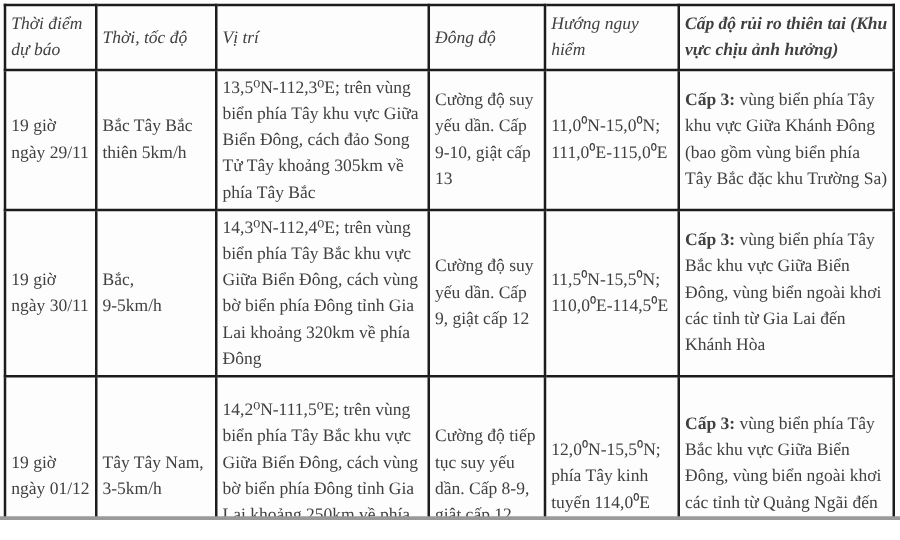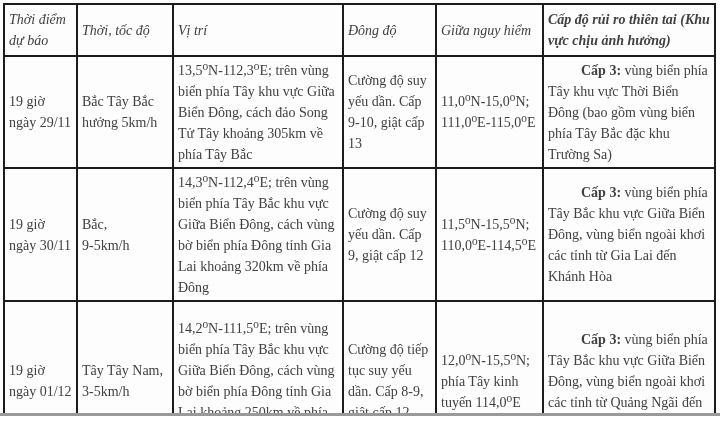--- a/index.html
+++ b/index.html
@@ -34,23 +34,23 @@
   tr.r0 { height: 112px; }
   tr.r1 { height: 133px; }
   tr.r2 { height: 160px; }
   th {
     font-style: italic;
     font-weight: normal;
     vertical-align: middle;
     text-align: justify;
   }
   th.risk-h { font-weight: bold; }
-  .pre  { white-space: pre-line; }
+  .pre  { white-space: pre-line; font-family: Liberation Serif, serif; }
   .just { text-align: justify; }
-  .bold { font-weight: bold; margin-left: 33px; }
+  .bold { font-weight: bold; }
   .bottom-edge {
     position: absolute;
     left: 0; bottom: 0;
     width: 720px; height: 3px;
     background: #9a9a9a;
   }
 </style>
 </head>
 <body>
 
@@ -63,35 +63,35 @@
       <col style="width:93px">
       <col style="width:107px">
       <col>
     </colgroup>
     <thead>
       <tr>
         <th>Thời điểm dự báo</th>
         <th>Thời, tốc độ</th>
         <th>Vị trí</th>
         <th>Đông độ</th>
-        <th>Giữa nguy hiểm</th>
+        <th>Hướng nguy hiểm</th>
         <th class="risk-h">Cấp độ rủi ro thiên tai (Khu vực chịu ảnh hưởng)</th>
       </tr>
     </thead>
     <tbody>
       <tr class="r0">
         <td class="pre">19 giờ
 ngày 29/11</td>
-        <td class="pre just">Bắc Tây Bắc hưởng 5km/h</td>
+        <td class="pre just">Bắc Tây Bắc thiên 5km/h</td>
         <td class="just">13,5⁰N-112,3⁰E; trên vùng biển phía Tây khu vực Giữa Biển Đông, cách đảo Song Tử Tây khoảng 305km về phía Tây Bắc</td>
         <td class="just">Cường độ suy yếu dần. Cấp 9-10, giật cấp 13</td>
         <td class="pre just">11,0⁰N-15,0⁰N;
 111,0⁰E-115,0⁰E</td>
         <td class="just">
-          <span class="bold">Cấp 3:</span><span> vùng biển phía Tây khu vực Thời Biển Đông (bao gồm vùng biển phía Tây Bắc đặc khu Trường Sa)</span>
+          <span class="bold">Cấp 3:</span><span> vùng biển phía Tây khu vực Giữa Khánh Đông (bao gồm vùng biển phía Tây Bắc đặc khu Trường Sa)</span>
         </td>
       </tr>
       <tr class="r1">
         <td class="pre">19 giờ
 ngày 30/11</td>
         <td class="pre just">Bắc,
 9-5km/h</td>
         <td class="just">14,3⁰N-112,4⁰E; trên vùng biển phía Tây Bắc khu vực Giữa Biển Đông, cách vùng bờ biển phía Đông tỉnh Gia Lai khoảng 320km về phía Đông</td>
         <td class="just">Cường độ suy yếu dần. Cấp 9, giật cấp 12</td>
         <td class="pre just">11,5⁰N-15,5⁰N;

